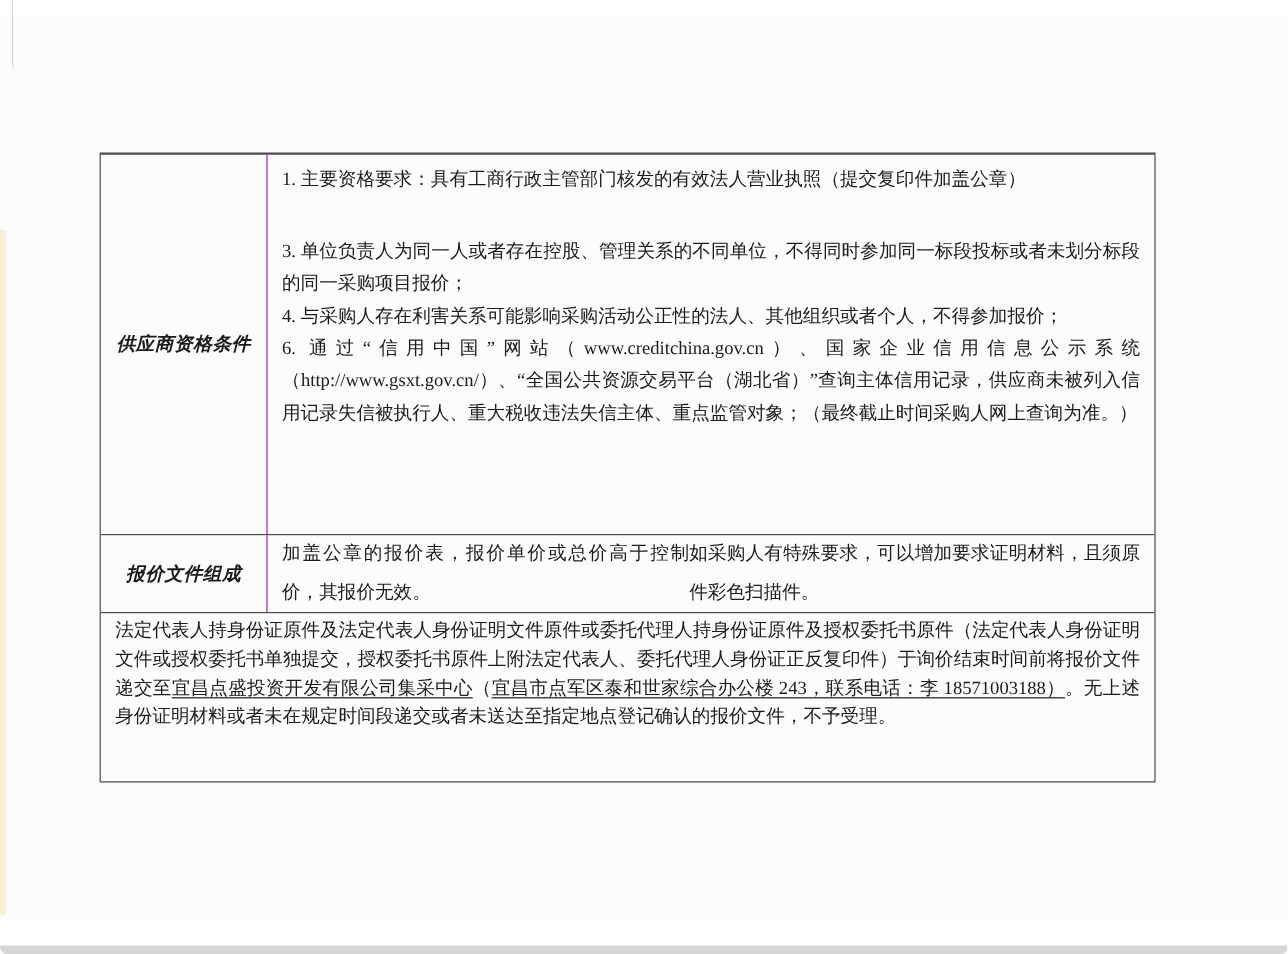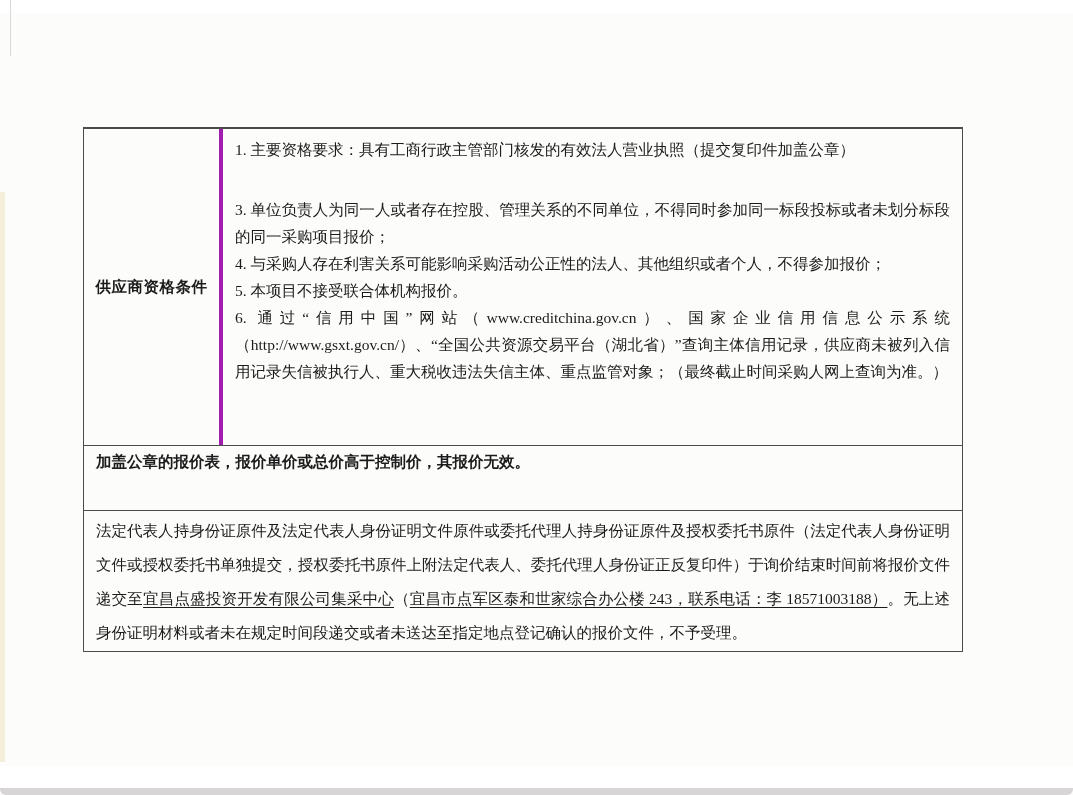--- a/index.html
+++ b/index.html
@@ -46,43 +46,44 @@
     border-top-width: 2px;
     background: transparent;
   }
   .trow { display: flex; width: 100%; }
   .trow + .trow { border-top: 1px solid #4c4c4c; }
   .row1 { height: 316px; }
   .row2 { height: 65px; }
   .row3 { height: 141px; }
   .hcell {
     width: 139px; flex: 0 0 139px;
-    border-right: 4px solid #a21caf;
+    border-right: 1px solid #a21caf;
     display: flex; align-items: center; justify-content: center;
     font-weight: bold;
     font-size: 15.5px;
     letter-spacing: 0.5px;
+    font-style: italic;
   }
   .ccell {
     flex: 1 1 auto;
     font-size: 15.5px;
     line-height: 27px;
     padding: 7px 12px 0 12px;
     overflow: hidden;
   }
   .ccell p { text-align: justify; }
   .row1 .ccell p.gap { margin-bottom: 33px; }
   .row2 .ccell {
     padding: 0 12px;
     line-height: 32px;
-    display: flex; flex-direction: row;  font-weight: bold;
+    display: flex; flex-direction: row; justify-content: center;
   }
   .row3 .ccell {
     padding: 3px 12px 0 12px;
-    line-height: 34px;
+    line-height: 24px;
     text-align: justify;
   }
   .u { text-decoration: underline; text-underline-offset: 3px; }
 </style>
 </head>
 <body>
 
 <div class="page">
 
   <div class="top-strip"></div>
@@ -90,28 +91,29 @@
   <div class="left-scan-edge"></div>
 
   <div class="tbl">
 
     <div class="trow row1">
       <div class="hcell">供应商资格条件</div>
       <div class="ccell">
         <p class="gap">1. 主要资格要求：具有工商行政主管部门核发的有效法人营业执照（提交复印件加盖公章）</p>
         <p>3. 单位负责人为同一人或者存在控股、管理关系的不同单位，不得同时参加同一标段投标或者未划分标段的同一采购项目报价；</p>
         <p>4. 与采购人存在利害关系可能影响采购活动公正性的法人、其他组织或者个人，不得参加报价；</p>
-        <p>5. 本项目不接受联合体机构报价。</p>
         <p>6. 通过“信用中国”网站（www.creditchina.gov.cn）、国家企业信用信息公示系统（http://www.gsxt.gov.cn/）、“全国公共资源交易平台（湖北省）”查询主体信用记录，供应商未被列入信用记录失信被执行人、重大税收违法失信主体、重点监管对象；（最终截止时间采购人网上查询为准。）</p>
       </div>
     </div>
 
     <div class="trow row2">
+      <div class="hcell">报价文件组成</div>
       <div class="ccell">
         <p>加盖公章的报价表，报价单价或总价高于控制价，其报价无效。</p>
+        <p>如采购人有特殊要求，可以增加要求证明材料，且须原件彩色扫描件。</p>
       </div>
     </div>
 
     <div class="trow row3">
       <div class="ccell">
         <span>法定代表人持身份证原件及法定代表人身份证明文件原件或委托代理人持身份证原件及授权委托书原件（法定代表人身份证明文件或授权委托书单独提交，授权委托书原件上附法定代表人、委托代理人身份证正反复印件）于询价结束时间前将报价文件递交至</span><span class="u">宜昌点盛投资开发有限公司集采中心</span><span>（</span><span class="u">宜昌市点军区泰和世家综合办公楼 243，联系电话：李 18571003188）</span><span>。无上述身份证明材料或者未在规定时间段递交或者未送达至指定地点登记确认的报价文件，不予受理。</span>
       </div>
     </div>
 
   </div>

